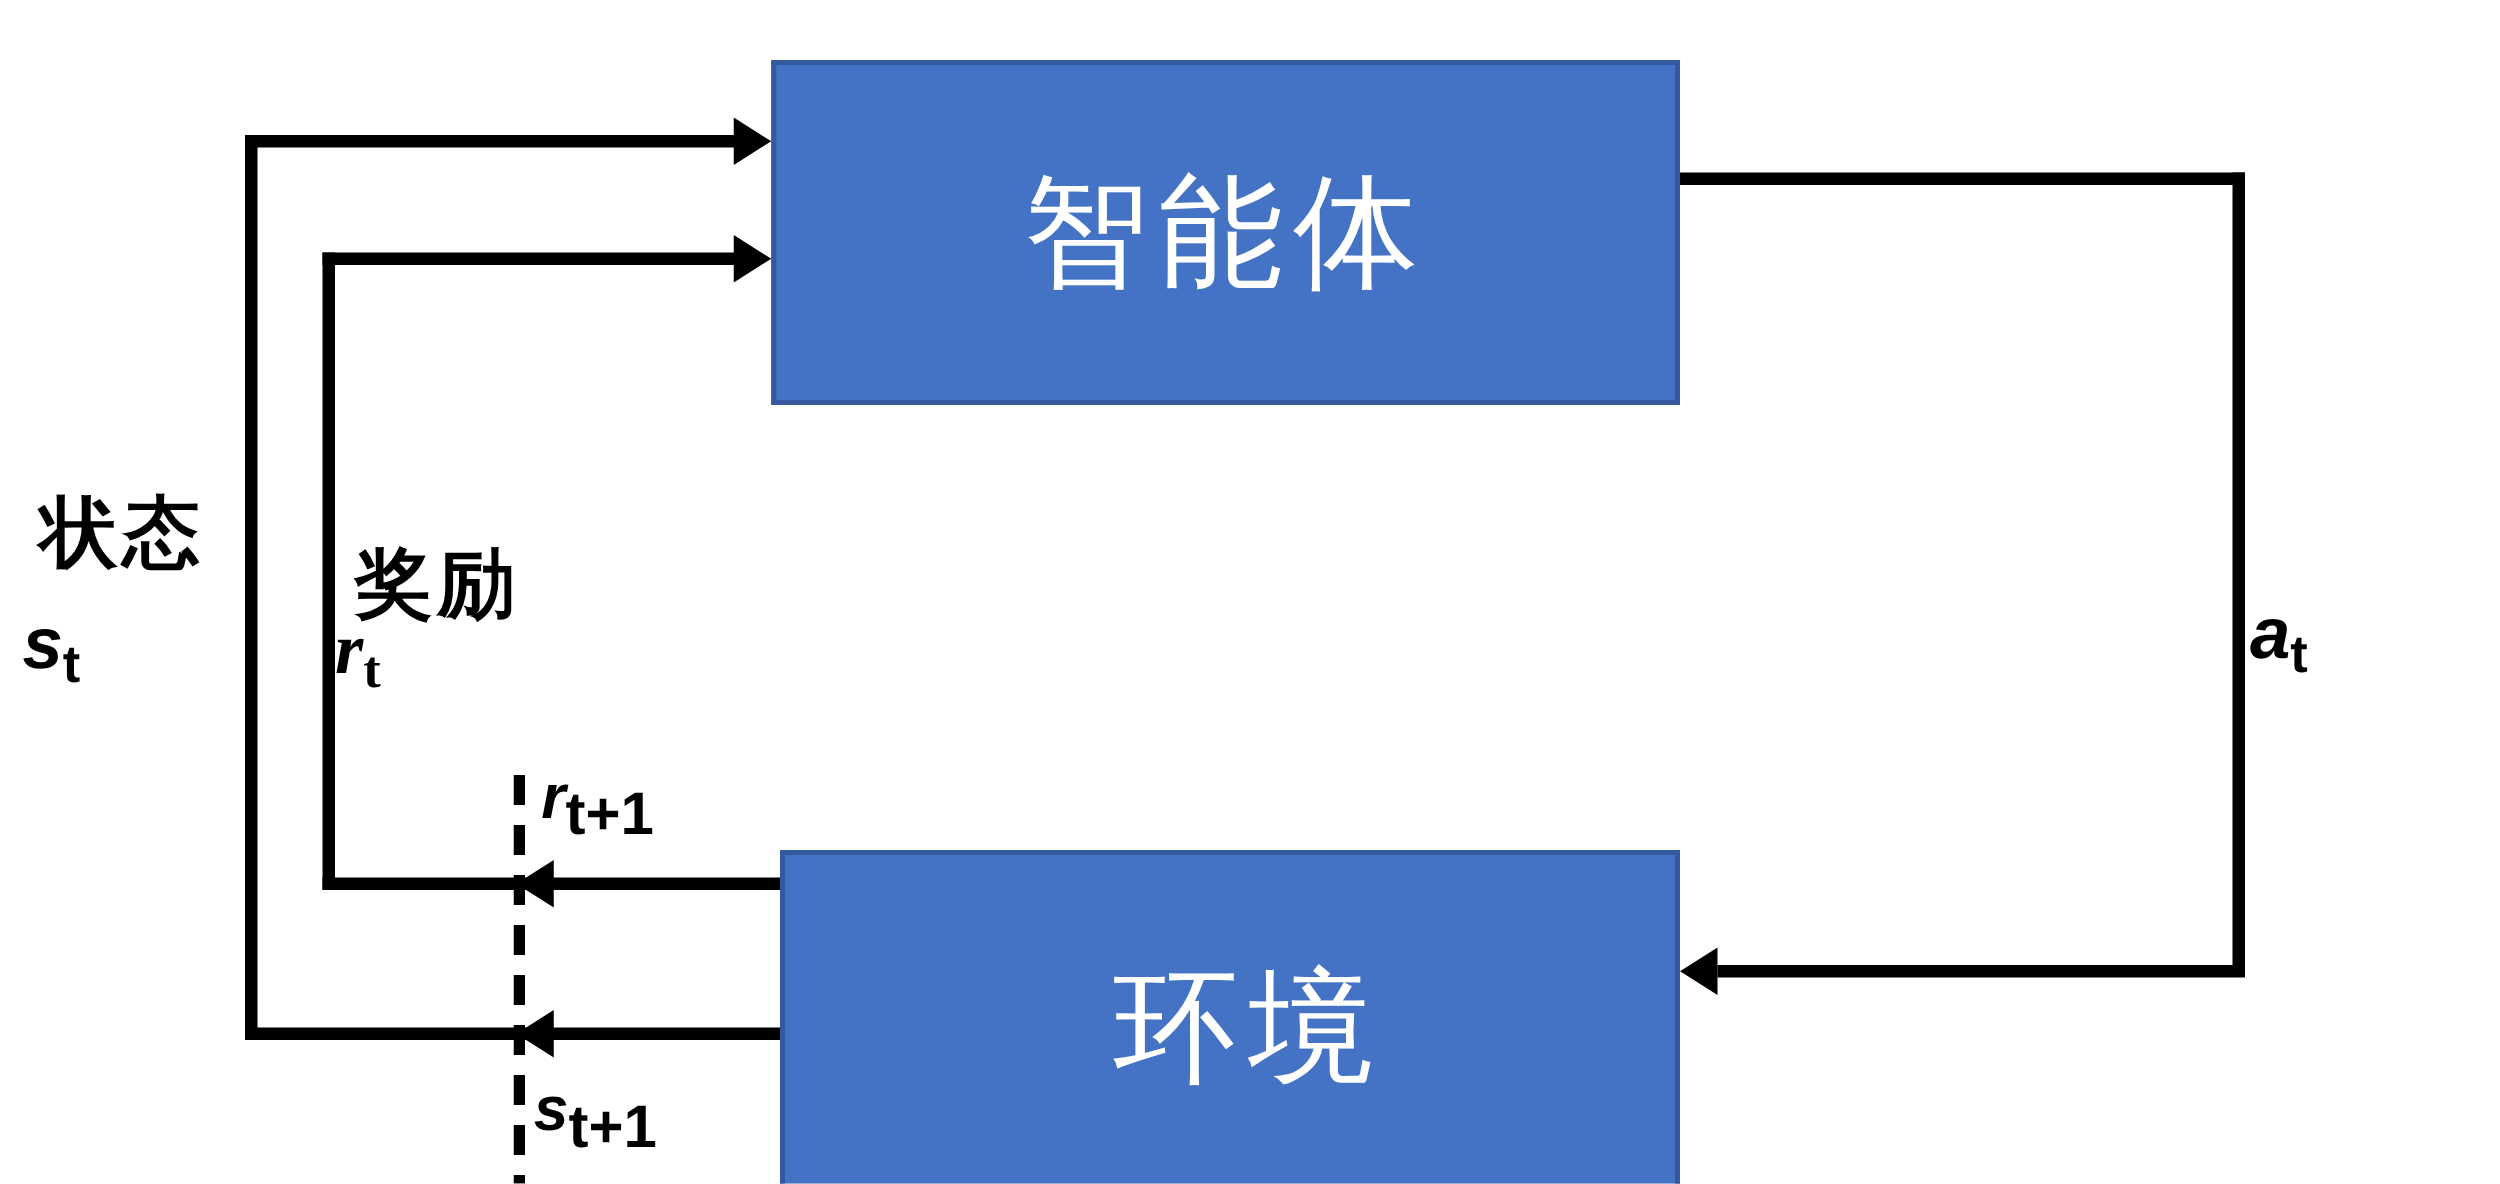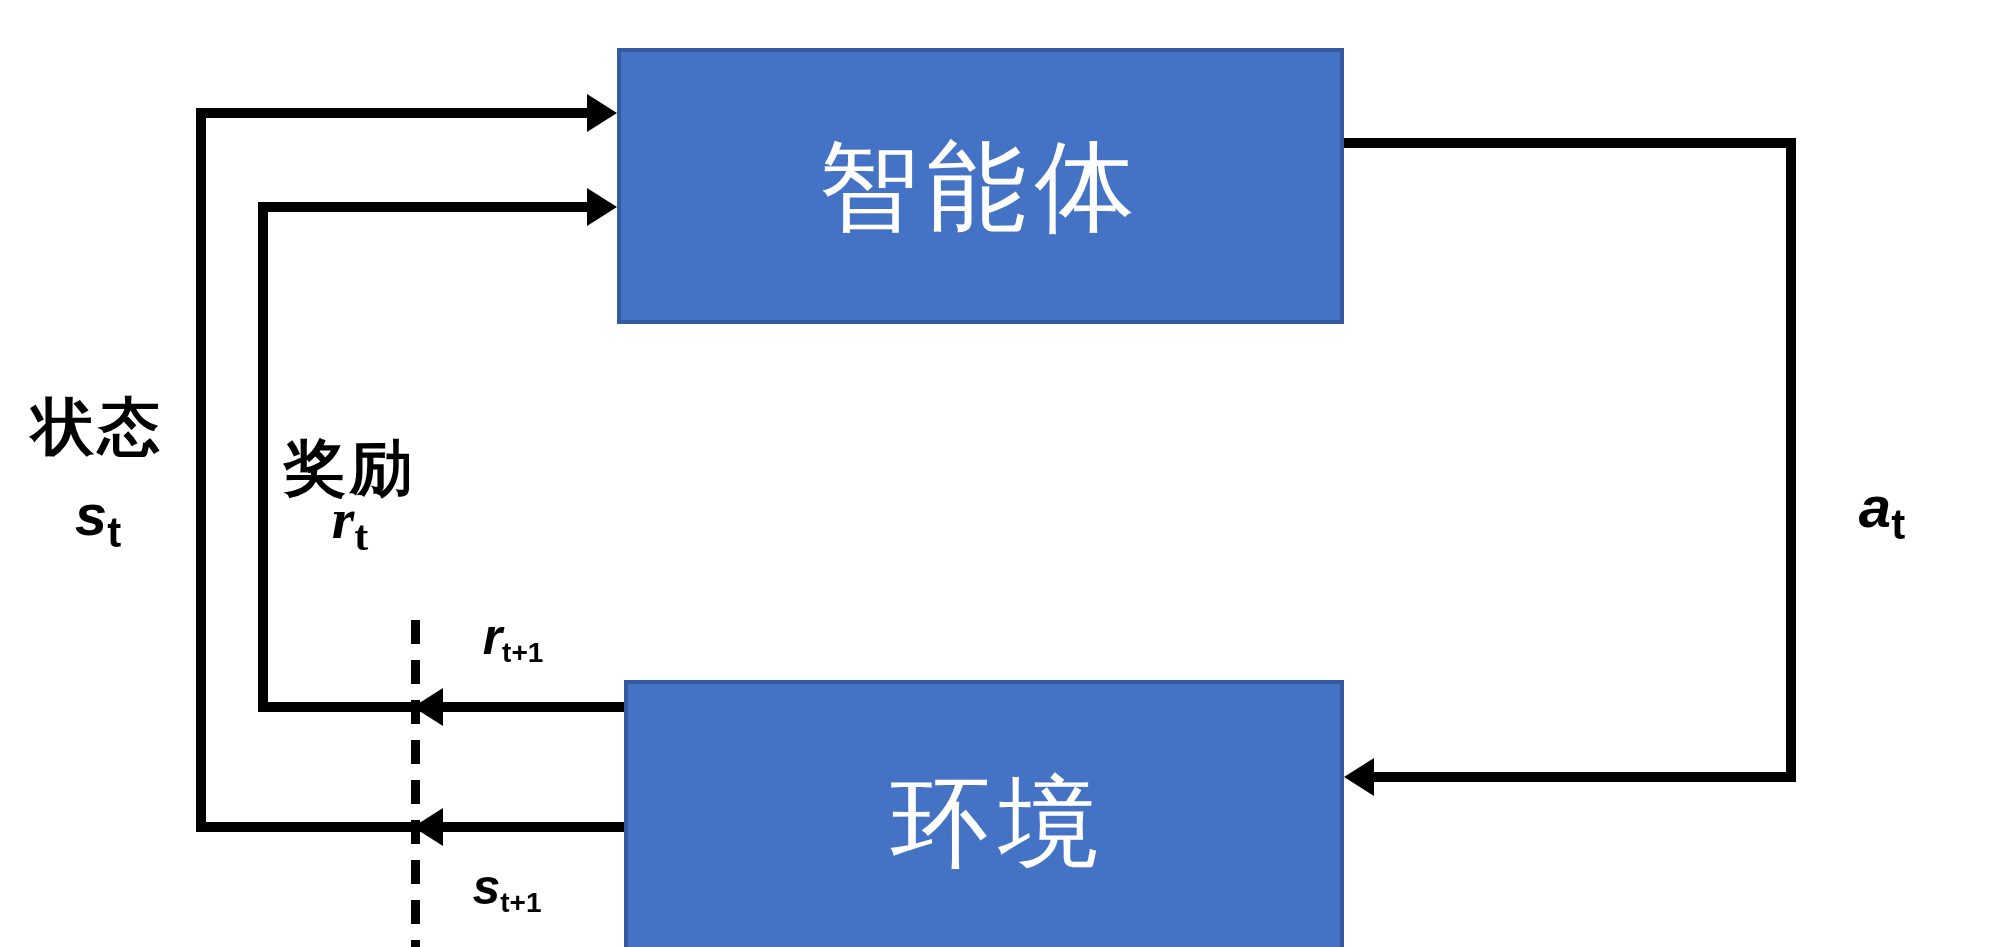--- a/index.html
+++ b/index.html
@@ -70,32 +70,31 @@
     line-height: 1;
     letter-spacing: 4px;
     white-space: nowrap;
   }
   .sym-label {
     position: absolute;
     color: var(--label-text, #000000);
     font-weight: bold;
     font-style: italic;
     font-size: 58px;
-    text-align: center;
     line-height: 1;
     white-space: nowrap;
   }
   .sym-label sub {
     font-style: normal;
     font-size: 42px;
     line-height: 0;
     vertical-align: -0.28em;
   }
   .sym-label.small { font-size: 50px; }
-  .sym-label.small sub { font-size: 28px; }
+  .sym-label.small sub { font-size: 48px; }
 
   #state-cn   { left: 18px;   top: 396px; width: 160px; }
   #state-sym  { left: 18px;   top: 486px; width: 160px; }
   #reward-cn  { left: 268px;  top: 396px; width: 164px; margin-top: 41px; }
   #reward-sym { left: 268px;  top: 490px; width: 164px; font-family: Liberation Serif, serif; }
   #action-cn  { left: 1800px; top: 384px; width: 164px; }
   #action-sym { left: 1800px; top: 478px; width: 164px; }
   #reward-next-sym { left: 433px; top: 612px; width: 160px; }
   #state-next-sym  { left: 427px; top: 862px; width: 160px; }
 </style>

